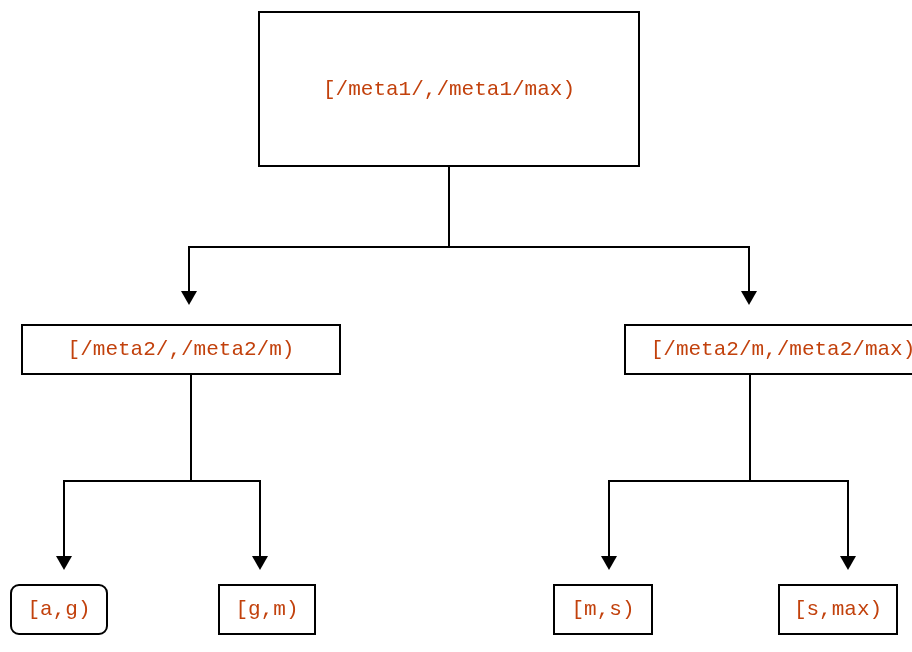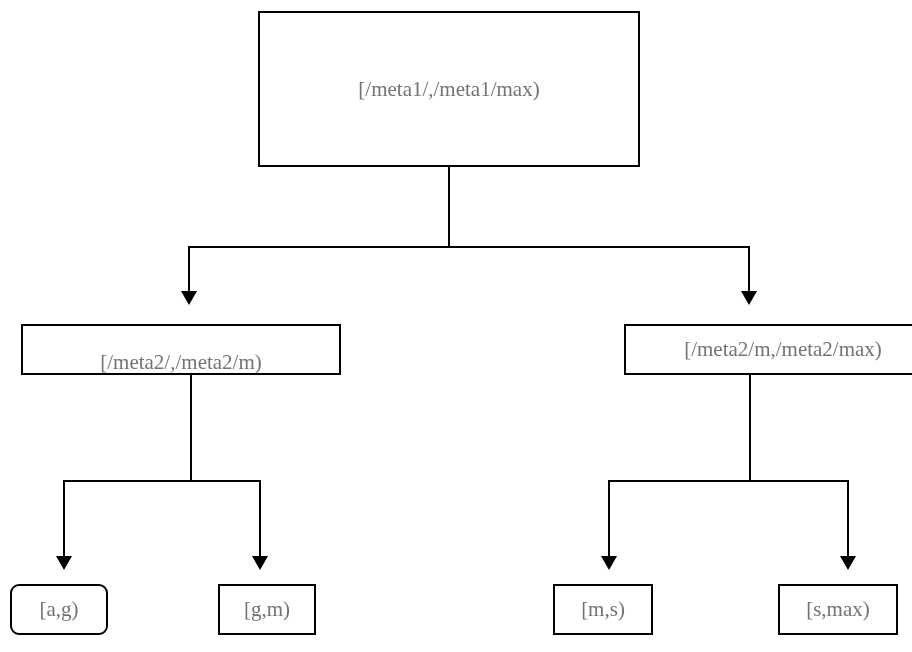--- a/index.html
+++ b/index.html
@@ -17,22 +17,22 @@
     font-family: "DejaVu Sans Mono", "Liberation Mono", monospace;
   }
   .node-box {
     position: absolute;
     box-sizing: border-box;
     border: 2px solid #000000;
     background: #ffffff;
     display: flex;
     align-items: center;
     justify-content: center;
-    color: #737373;
-    font-family: Liberation Serif, serif;
+    color: #c2410c;
+    font-family: Liberation Mono, monospace;
     font-size: 21px;
     line-height: 1;
     letter-spacing: 0px;
     white-space: nowrap;
   }
   .edge-v {
     position: absolute;
     width: 2px;
     background: #000000;
   }
@@ -59,21 +59,21 @@
     <span>[/meta1/,/meta1/max)</span>
   </div>
 
   <div class="edge-v" style="left:448px; top:167px; height:80px;"></div>
   <div class="edge-h" style="left:188px; top:246px; width:562px;"></div>
   <div class="edge-v" style="left:188px; top:246px; height:45px;"></div>
   <div class="edge-v" style="left:748px; top:246px; height:45px;"></div>
   <div class="arrow-head" style="left:181px; top:291px;"></div>
   <div class="arrow-head" style="left:741px; top:291px;"></div>
 
-  <div class="node-box" style="left:21px; top:324px; width:320px; height:51px;align-items:flex-end;">
+  <div class="node-box" style="left:21px; top:324px; width:320px; height:51px;">
     <span>[/meta2/,/meta2/m)</span>
   </div>
 
   <div class="node-box" style="left:580px; top:324px; width:318px; height:51px;margin-left:44px;">
     <span>[/meta2/m,/meta2/max)</span>
   </div>
 
   <div class="edge-v" style="left:190px; top:375px; height:106px;"></div>
   <div class="edge-h" style="left:63px; top:480px; width:198px;"></div>
   <div class="edge-v" style="left:63px; top:480px; height:76px;"></div>

